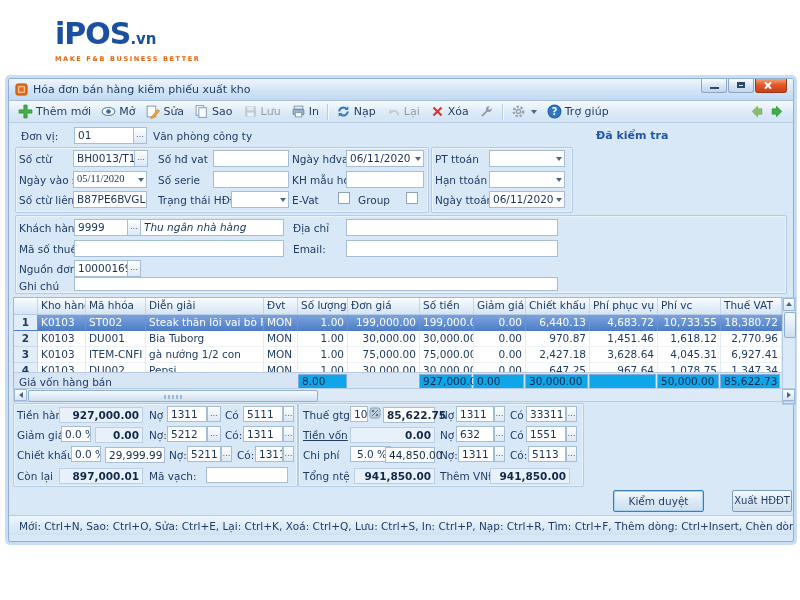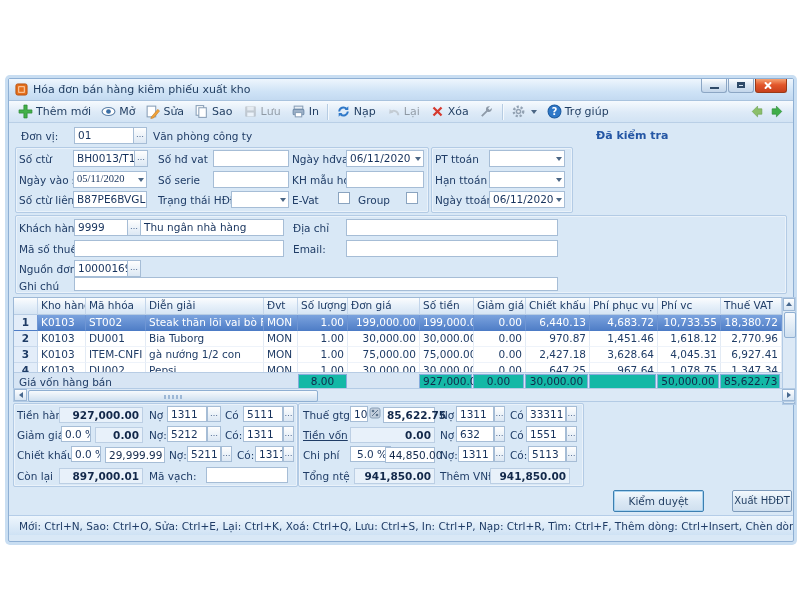--- a/index.html
+++ b/index.html
@@ -45,21 +45,21 @@
   .hcell{height:17px;box-sizing:border-box;background:linear-gradient(#fcfdfe,#e8f1fa 45%,#d6e5f4);border-right:1px solid #c3d5ea;border-bottom:1px solid #b7cce4;font-size:10.5px;color:#1f3c66;padding:1px 3px;white-space:nowrap;overflow:hidden;}
   .cell{height:16px;box-sizing:border-box;border-right:1px solid #e3ebf5;border-bottom:1px solid #eef3fa;font-size:10.5px;color:#1f3c66;padding:1px 3px;white-space:nowrap;overflow:hidden;}
   .rn{background:#e3edf9;border-right:1px solid #c3d5ea;border-bottom:1px solid #c9d9ec;text-align:center;font-weight:bold;}
   .num{text-align:right;}
   .sel{background:linear-gradient(#7ba3de,#4d7cc6);}
   .sel .cell{color:#fff;border-right-color:#6f96d4;border-bottom-color:#4d7cc6;}
   .sel .rn{color:#1f3c66;background:#e3edf9;}
   .clip{height:9px;overflow:hidden;}
   .sumrow{display:flex;background:#d7e5f4;border-top:1px solid #b7cce4;height:17px;align-items:center;}
   .sumlbl{width:284px;font-size:10.5px;color:#1f3c66;padding-left:5px;box-sizing:border-box;}
-  .sumcell{height:15px;box-sizing:border-box;background:#14b8a6;border:1px solid #86acdc;font-size:10.5px;color:#12284a;text-align:center;padding:0 3px;margin-right:1px;}
+  .sumcell{height:15px;box-sizing:border-box;background:#0ea5e9;border:1px solid #86acdc;font-size:10.5px;color:#12284a;text-align:left;padding:0 3px;margin-right:1px;}
   .c0{width:24px}.c1{width:48px}.c2{width:60px}.c3{width:118px}.c4{width:34px}.c5{width:50px}.c6{width:72px}.c7{width:54px}.c8{width:52px}.c9{width:64px}.c10{width:68px}.c11{width:63px}.c12{width:61px}
   
   .vscroll{position:absolute;left:773px;top:218px;width:14px;height:108px;background:#dce9f6;border:1px solid #b3cbe5;box-sizing:border-box;}
   .hscroll{position:absolute;left:4px;top:309px;width:783px;height:14px;background:#dce9f6;border:1px solid #b3cbe5;box-sizing:border-box;}
   .sbtn{position:absolute;background:linear-gradient(#fdfeff,#d7e5f3);border:1px solid #9db8d6;box-sizing:border-box;}
   .thumb{position:absolute;background:linear-gradient(#f7fafd,#cfe0f0);border:1px solid #8fafd2;border-radius:2px;}
   .tri-up{width:0;height:0;border-left:3.5px solid transparent;border-right:3.5px solid transparent;border-bottom:4px solid #47688e;margin:3px auto;}
   .tri-down{width:0;height:0;border-left:3.5px solid transparent;border-right:3.5px solid transparent;border-top:4px solid #47688e;margin:4px auto;}
   .tri-left{width:0;height:0;border-top:3.5px solid transparent;border-bottom:3.5px solid transparent;border-right:4px solid #47688e;margin:2px auto;}
   .tri-right{width:0;height:0;border-top:3.5px solid transparent;border-bottom:3.5px solid transparent;border-left:4px solid #47688e;margin:2px auto;}
@@ -67,20 +67,24 @@
   
   .pbtn{position:absolute;height:22px;box-sizing:border-box;background:linear-gradient(#f4f9fd,#dcE9f5 50%,#cfdfEF);border:1px solid #7f9cbc;border-radius:2px;font-size:10.5px;color:#1e3b5f;text-align:center;line-height:20px;cursor:default;}
   
   .statusbar{position:absolute;left:0;top:436px;right:0;height:20px;background:linear-gradient(#eef6fd,#cfe2f4);border-top:1px solid #b5cde8;font-size:10.5px;color:#1f3c66;line-height:20px;padding-left:10px;white-space:nowrap;overflow:hidden;box-sizing:border-box;}
 </style>
 </head>
 <body>
 
 <div id="canvas">
 
+  <div class="abs" style="left:55px;top:20px;">
+    <div class="logo-top"><span>iPOS</span><span class="logo-vn">.vn</span></div>
+    <div class="logo-tag">MAKE F&amp;B BUSINESS BETTER</div>
+  </div>
 
   <div class="win">
 
     <div class="titlebar">
       <span class="tb-ico" style="width:13px;height:13px;">
         <svg viewBox="0 0 14 14" width="13" height="13">
             <rect x="1" y="1" width="12" height="12" rx="2" fill="#e4701e" stroke="#b54f0e"></rect>
             <rect x="4" y="4" width="6" height="6" fill="none" stroke="#ffd9b8"></rect>
           </svg>
       </span>
@@ -267,21 +271,21 @@
     <div class="inp" style="left:480px;top:92px;width:76px;">
         <span class="combo-arrow"></span>
       </div>
     <span class="lbl abs" style="left:426px;top:115px;">Ngày ttoán</span>
     <div class="inp" style="left:480px;top:112px;width:76px;"><span>06/11/2020</span><span class="combo-arrow"></span></div>
 
     <div class="gbox" style="left:6px;top:136px;width:770px;height:77px;"></div>
     <span class="lbl abs" style="left:10px;top:143px;">Khách hàng</span>
     <div class="inp" style="left:65px;top:140px;width:54px;">9999</div>
     <div class="dots" style="left:118px;top:140px;"><span>…</span></div>
-    <div class="inp" style="left:131px;top:140px;width:144px;">Thu ngân nhà hàng</div>
+    <div class="inp" style="left:131px;top:140px;width:144px;font-style:italic;">Thu ngân nhà hàng</div>
     <span class="lbl abs" style="left:284px;top:143px;">Địa chỉ</span>
     <div class="inp" style="left:337px;top:140px;width:212px;"></div>
     <span class="lbl abs" style="left:10px;top:164px;">Mã số thuế</span>
     <div class="inp" style="left:65px;top:161px;width:210px;"></div>
     <span class="lbl abs" style="left:284px;top:164px;">Email:</span>
     <div class="inp" style="left:337px;top:161px;width:212px;"></div>
     <span class="lbl abs" style="left:10px;top:184px;">Nguồn đơn</span>
     <div class="inp" style="left:65px;top:181px;width:54px;">10000169</div>
     <div class="dots" style="left:118px;top:181px;"><span>…</span></div>
     <span class="lbl abs" style="left:10px;top:201px;">Ghi chú</span>

